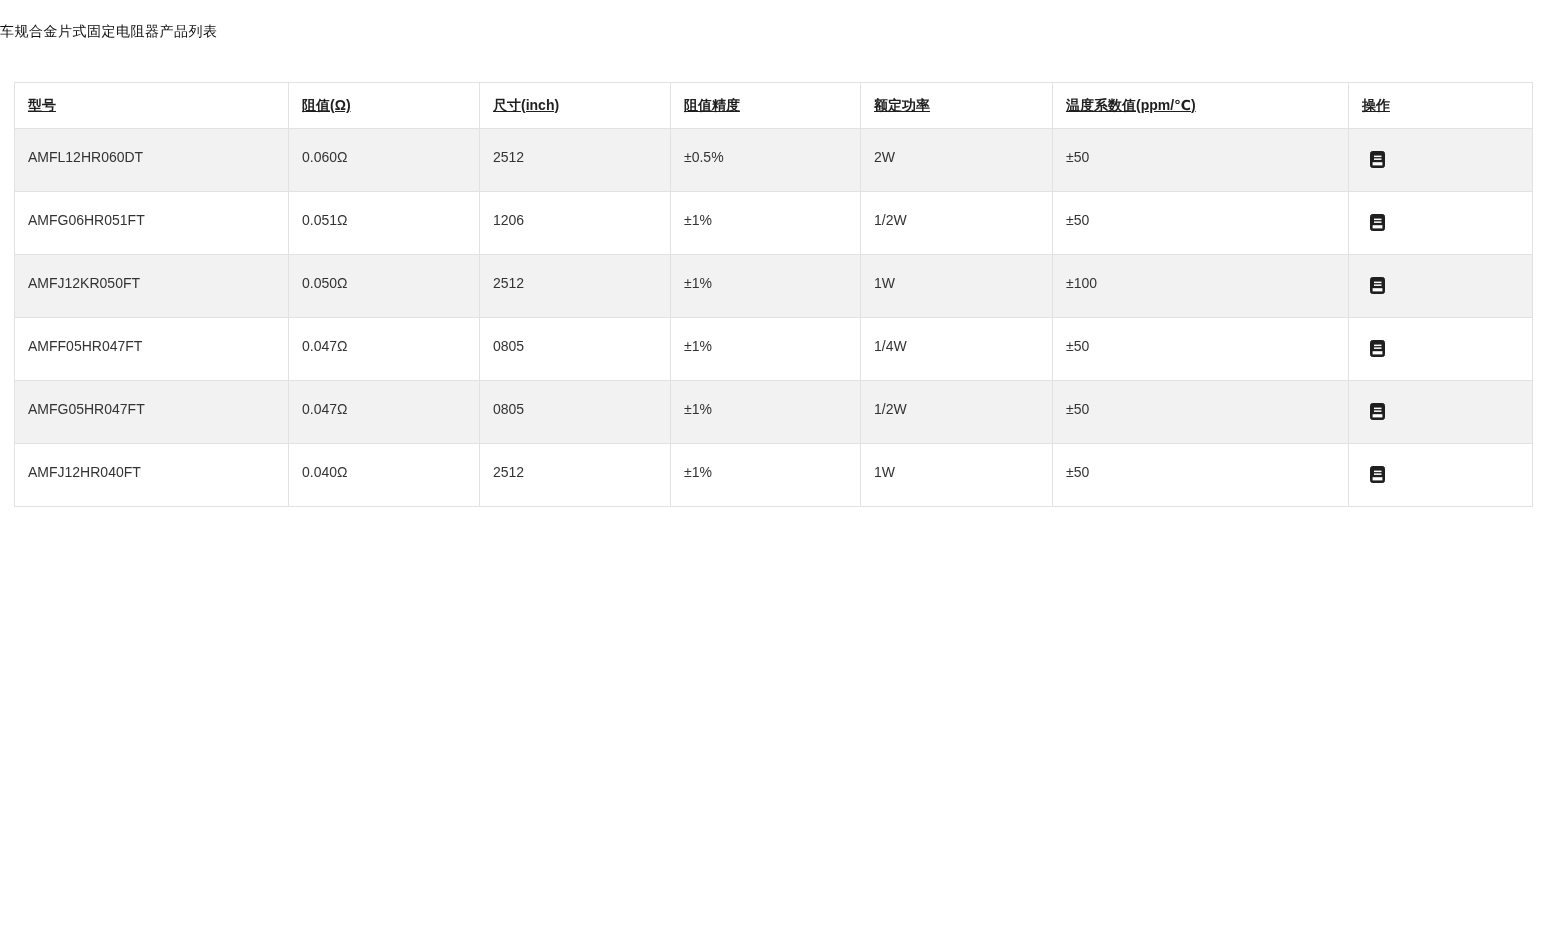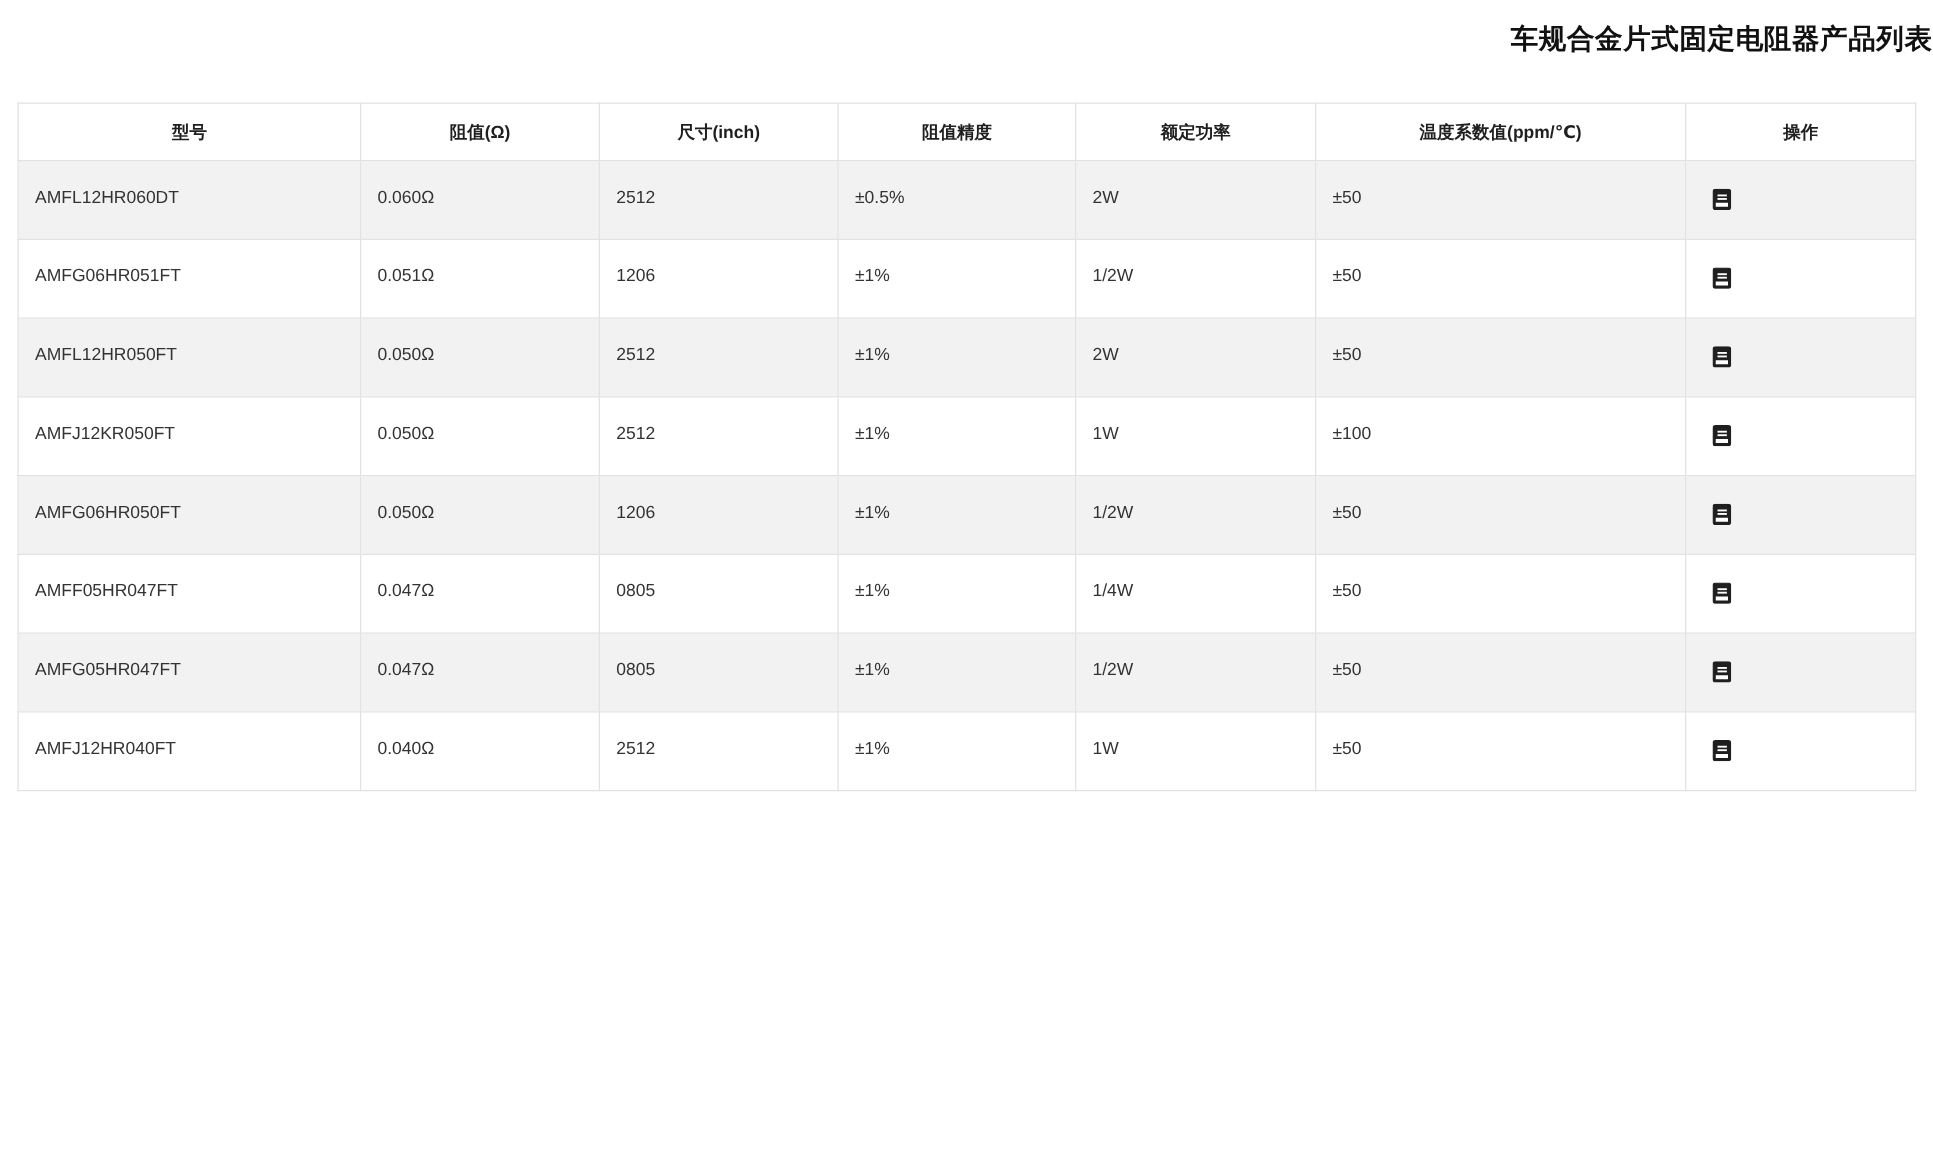--- a/index.html
+++ b/index.html
@@ -6,24 +6,24 @@
     margin: 0;
     padding: 0;
     background: #ffffff;
     width: 1546px;
     height: 937px;
     overflow: hidden;
     font-family: "Liberation Sans", "DejaVu Sans", sans-serif;
   }
   .page-title {
     margin: 18px 0 0 0;
-    text-align: right;
-    font-size: 22px;
+    text-align: left;
+    font-size: 14px;
     line-height: 26px;
-    font-weight: bold;
+    font-weight: normal;
     color: #111111;
     letter-spacing: 0.5px;
   }
   .product-table {
     margin: 38px 14px 0 14px;
     width: 1518px;
     border-collapse: collapse;
     table-layout: fixed;
     font-size: 14px;
     color: #333333;
@@ -31,24 +31,25 @@
   .product-table th,
   .product-table td {
     border: 1px solid #e2e2e2;
     box-sizing: border-box;
     overflow: hidden;
     white-space: nowrap;
   }
   .product-table th {
     height: 46px;
     padding: 0 13px;
-    text-align: center;
+    text-align: left;
     vertical-align: middle;
     font-weight: bold;
     color: #1f1f1f;
+    text-decoration: underline;
   }
   .product-table td {
     height: 63px;
     padding: 20px 13px 0 13px;
     vertical-align: top;
     line-height: 16px;
   }
   .product-table tbody tr:nth-child(odd) td {
     background: #f2f2f2;
   }
@@ -115,54 +116,26 @@
         <td>1/2W</td>
         <td>±50</td>
         <td><button class="action-btn"><svg width="15" height="17" viewBox="0 0 15 17" aria-hidden="true">
     <rect x="0.5" y="0.5" width="14" height="16" rx="2" ry="2" fill="#1f1f1f" stroke="#1f1f1f"></rect>
     <rect x="4" y="4.6" width="7.5" height="1.5" fill="#ffffff"></rect>
     <rect x="4" y="7.4" width="7.5" height="1.5" fill="#ffffff"></rect>
     <rect x="2.6" y="11.2" width="9.8" height="3.2" fill="#ffffff"></rect>
   </svg></button></td>
       </tr>
       <tr>
-        <td>AMFL12HR050FT</td>
-        <td>0.050Ω</td>
-        <td>2512</td>
-        <td>±1%</td>
-        <td>2W</td>
-        <td>±50</td>
-        <td><button class="action-btn"><svg width="15" height="17" viewBox="0 0 15 17" aria-hidden="true">
-    <rect x="0.5" y="0.5" width="14" height="16" rx="2" ry="2" fill="#1f1f1f" stroke="#1f1f1f"></rect>
-    <rect x="4" y="4.6" width="7.5" height="1.5" fill="#ffffff"></rect>
-    <rect x="4" y="7.4" width="7.5" height="1.5" fill="#ffffff"></rect>
-    <rect x="2.6" y="11.2" width="9.8" height="3.2" fill="#ffffff"></rect>
-  </svg></button></td>
-      </tr>
-      <tr>
         <td>AMFJ12KR050FT</td>
         <td>0.050Ω</td>
         <td>2512</td>
         <td>±1%</td>
         <td>1W</td>
         <td>±100</td>
-        <td><button class="action-btn"><svg width="15" height="17" viewBox="0 0 15 17" aria-hidden="true">
-    <rect x="0.5" y="0.5" width="14" height="16" rx="2" ry="2" fill="#1f1f1f" stroke="#1f1f1f"></rect>
-    <rect x="4" y="4.6" width="7.5" height="1.5" fill="#ffffff"></rect>
-    <rect x="4" y="7.4" width="7.5" height="1.5" fill="#ffffff"></rect>
-    <rect x="2.6" y="11.2" width="9.8" height="3.2" fill="#ffffff"></rect>
-  </svg></button></td>
-      </tr>
-      <tr>
-        <td>AMFG06HR050FT</td>
-        <td>0.050Ω</td>
-        <td>1206</td>
-        <td>±1%</td>
-        <td>1/2W</td>
-        <td>±50</td>
         <td><button class="action-btn"><svg width="15" height="17" viewBox="0 0 15 17" aria-hidden="true">
     <rect x="0.5" y="0.5" width="14" height="16" rx="2" ry="2" fill="#1f1f1f" stroke="#1f1f1f"></rect>
     <rect x="4" y="4.6" width="7.5" height="1.5" fill="#ffffff"></rect>
     <rect x="4" y="7.4" width="7.5" height="1.5" fill="#ffffff"></rect>
     <rect x="2.6" y="11.2" width="9.8" height="3.2" fill="#ffffff"></rect>
   </svg></button></td>
       </tr>
       <tr>
         <td>AMFF05HR047FT</td>
         <td>0.047Ω</td>

